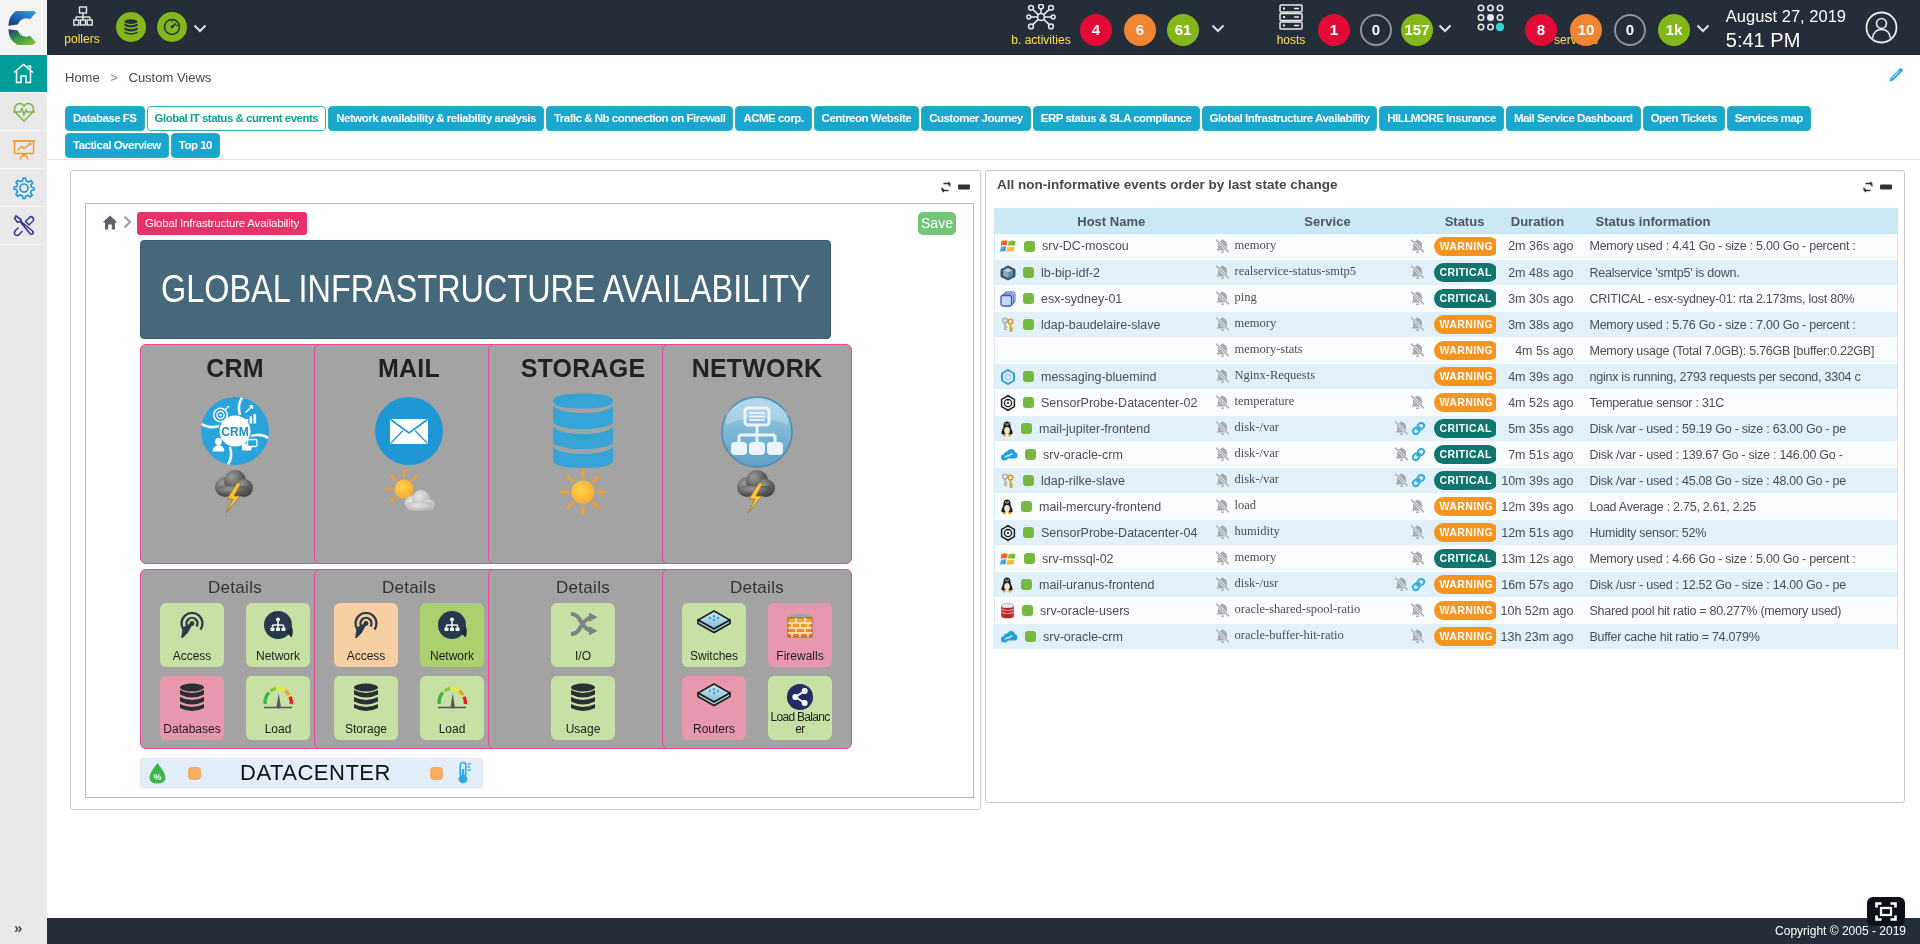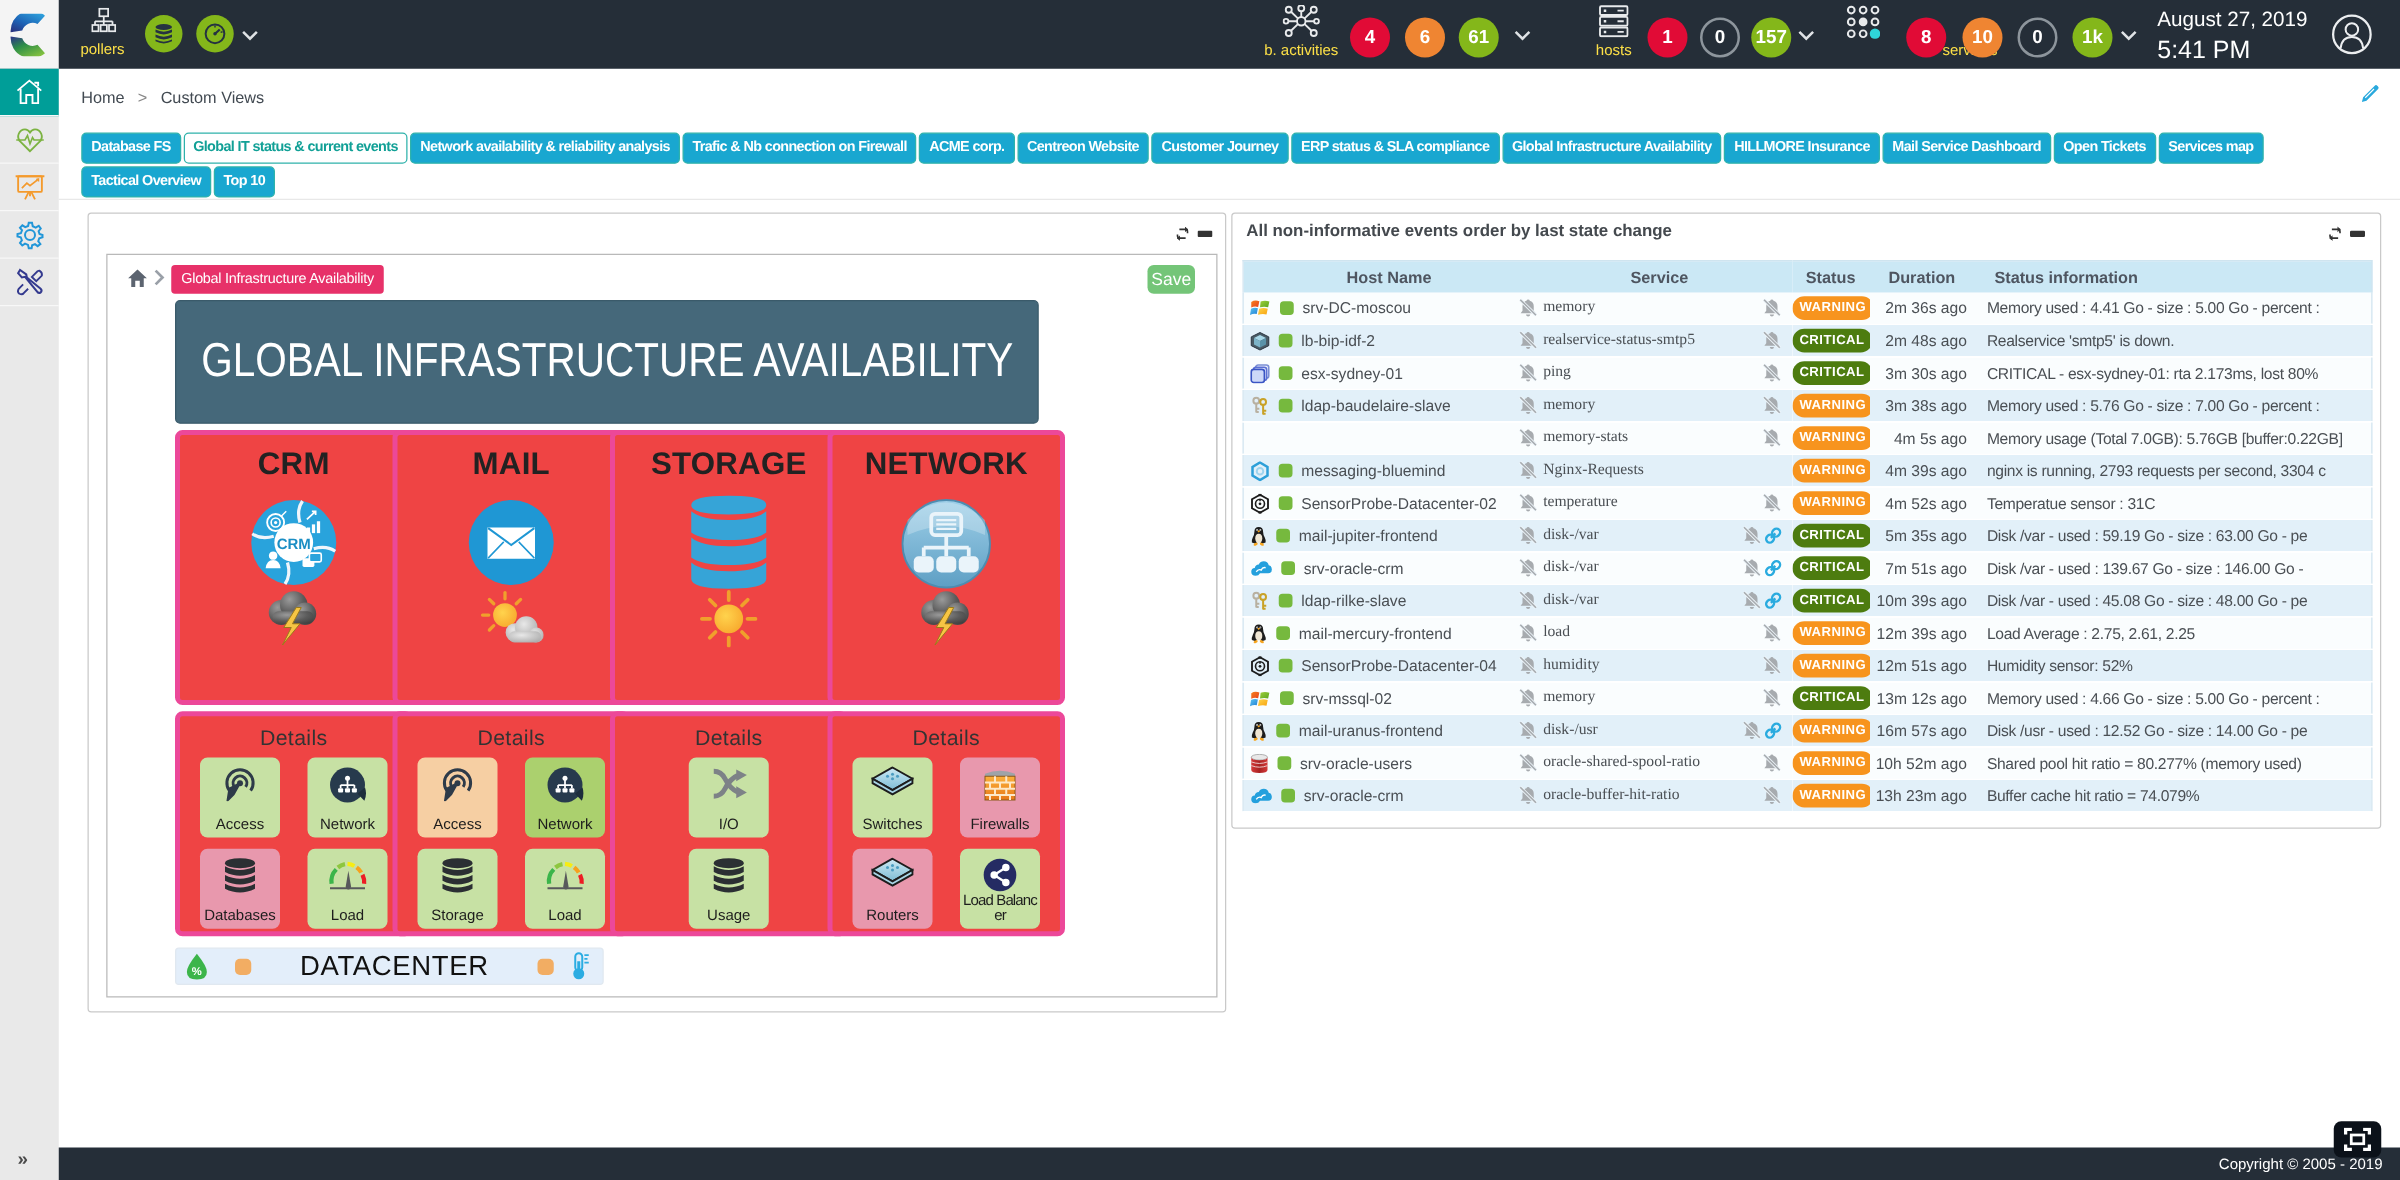--- a/index.html
+++ b/index.html
@@ -36,39 +36,39 @@
 .tabrow { position:absolute; left:65px; display:flex; }
 .tab { height:25px; line-height:23px; background:#19a7d0; border:1px solid #2fb2ab; border-radius:4px;
   color:#fff; font-weight:bold; font-size:11.5px; padding:0 7px; margin-right:2px; white-space:nowrap; letter-spacing:-0.5px; }
 .tab.active { background:#fff; color:#11a096; border-color:#2fb2ab; }
 #tabline { position:absolute; left:47px; top:159px; width:1873px; height:1px; background:#e8e8e8; }
 
 
 .widget { position:absolute; background:#fff; border:1px solid #c9c9c9; border-radius:3px; }
 .wicons { position:absolute; top:10px; display:flex; gap:6px; align-items:center; }
 #lwidget { left:70px; top:170px; width:911px; height:640px; }
-#rwidget { left:985px; top:170px; width:920px; height:493px; }
+#rwidget { left:985px; top:170px; width:920px; height:633px; }
 #rtitle { position:absolute; left:11px; top:6px; font-size:13.5px; font-weight:bold; color:#44494e; }
 
 
 #iframe { position:absolute; left:14px; top:32px; width:889px; height:595px; border:1px solid #b9b9b9; background:#fff; }
 
 
 #badge { position:absolute; left:51px; top:8px; height:23px; line-height:23px; background:#e73169;
   color:#fff; font-size:11.5px; letter-spacing:-0.2px; border-radius:3px; padding:0 8px; }
 #saveb { position:absolute; left:832px; top:8px; width:38px; height:23px; line-height:23px; background:#74c578;
   color:#fff; font-size:14px; border-radius:5px; text-align:center; }
 
 
 #dash { position:absolute; left:54px; top:36px; width:691px; height:550px; }
 #gia { position:absolute; left:0; top:0; width:691px; height:99px; background:#45687a; border-radius:4px;
   border:1px solid #3a5a6a; color:#fff; display:flex; align-items:center; justify-content:center;
   font-size:38px; }
 #gia span { display:inline-block; white-space:nowrap; transform:scaleX(0.853); transform-origin:center; }
-.card { position:absolute; width:190px; background:#ef4444; border:4px solid #ec4899; border-radius:6px; }
+.card { position:absolute; width:190px; background:#a3a3a3; border:1px solid #ec4899; border-radius:6px; }
 .cardtop { top:104px; height:220px; }
 .carddet { top:329px; height:180px; }
 .card h3 { text-align:center; font-size:25px; color:#222; margin-top:9px; letter-spacing:0.2px; }
 .card .dtl { text-align:center; font-size:17px; color:#333; margin-top:8px; font-weight:normal; letter-spacing:0.3px; }
 .bigicon { position:absolute; left:50%; transform:translateX(-50%); top:50px; }
 .weather { position:absolute; left:50%; transform:translateX(-50%); top:124px; }
 .tiles { position:absolute; top:33px; left:50%; transform:translateX(-50%);
   display:grid; grid-template-columns:64px 64px; gap:9px 22px; }
 .tiles.one { grid-template-columns:64px; }
 .tile { width:64px; height:64px; border-radius:6px; display:flex; flex-direction:column;
@@ -90,21 +90,21 @@
 #tbl th { background:#cbe8f5; height:25px; font-size:13px; color:#4e5560; font-weight:bold; }
 #tbl td { height:26px; font-size:12.5px; color:#4a4f54; padding:0; white-space:nowrap; overflow:hidden; }
 #tbl tr.odd td { background:#fafdfe; }
 #tbl tr.even td { background:#e2f0f9; }
 .hostcell { display:flex; align-items:center; gap:7px; padding-left:5px; }
 .hostcell .gsq { width:11px; height:11px; border-radius:3px; background:#76b93e; flex:0 0 auto; }
 .svccell { display:flex; align-items:flex-start;font-family:Liberation Serif, serif; }
 .pill { display:inline-block; min-width:59px; height:19px; line-height:19px; border-radius:10px;
   color:#fff; font-size:10.5px; font-weight:bold; text-align:center; letter-spacing:0.4px; padding:0 6px; }
 .p-warn { background:#f7941e; }
-.p-crit { background:#4d7c0f; }
+.p-crit { background:#0f766e; }
 #tbl td.dur { text-align:right; padding-right:6px; font-size:12.5px; }
 #tbl td.info { padding-left:10px; letter-spacing:-0.25px; }
 #tbl td.pillc { text-align:center; }
 .svccell .b1 { margin-left:6px; margin-right:4px; display:inline-flex; }
 .svcname { }
 .svcic { display:flex; justify-content:flex-end; align-items:center; gap:1px; padding-right:8px; }
 #tbl tr.odd td, #tbl tr.even td { border-bottom:1px solid #fff; }
 
 
 #foot { position:absolute; left:47px; top:918px; width:1873px; height:26px; background:#252e38; }

